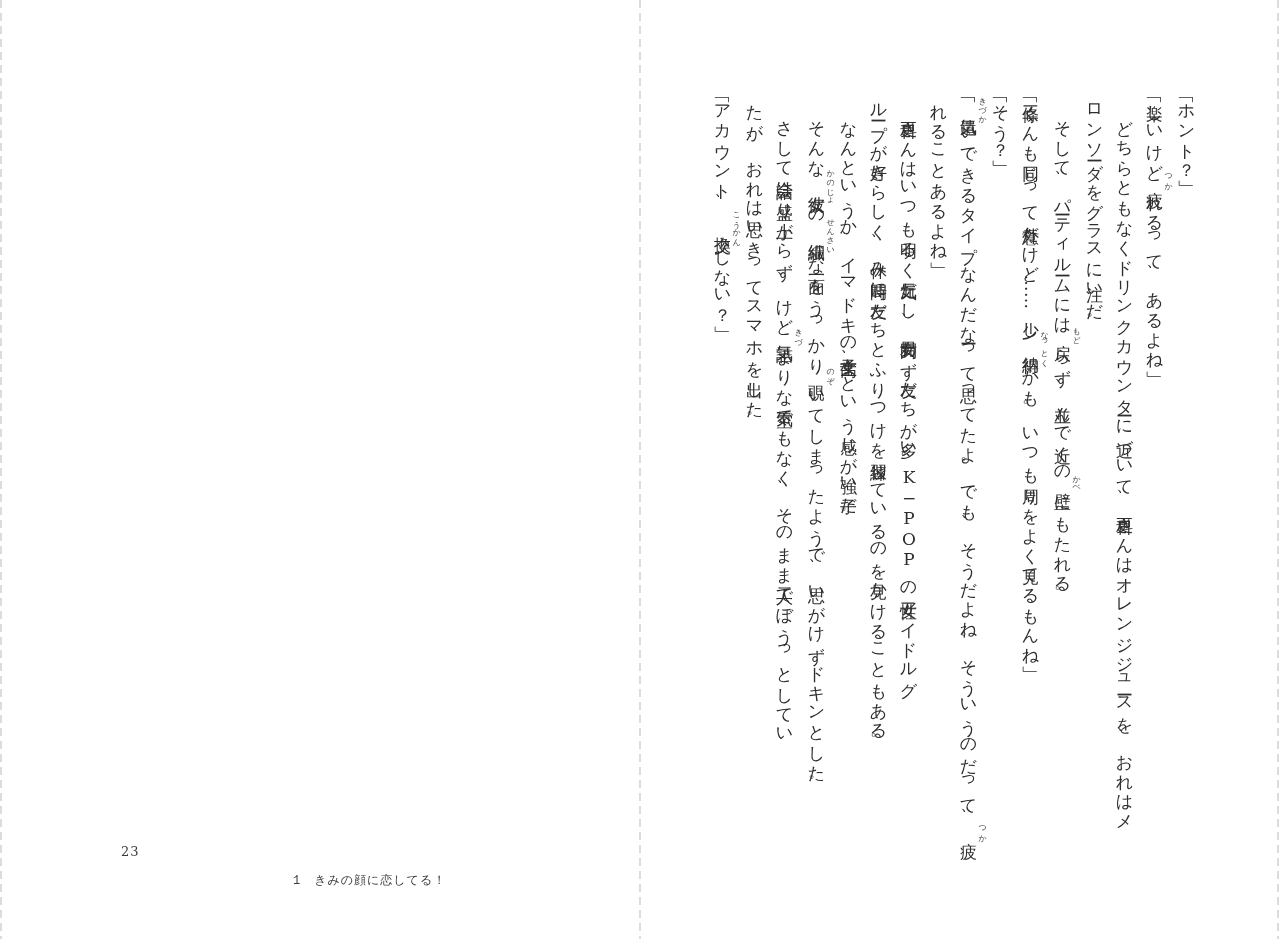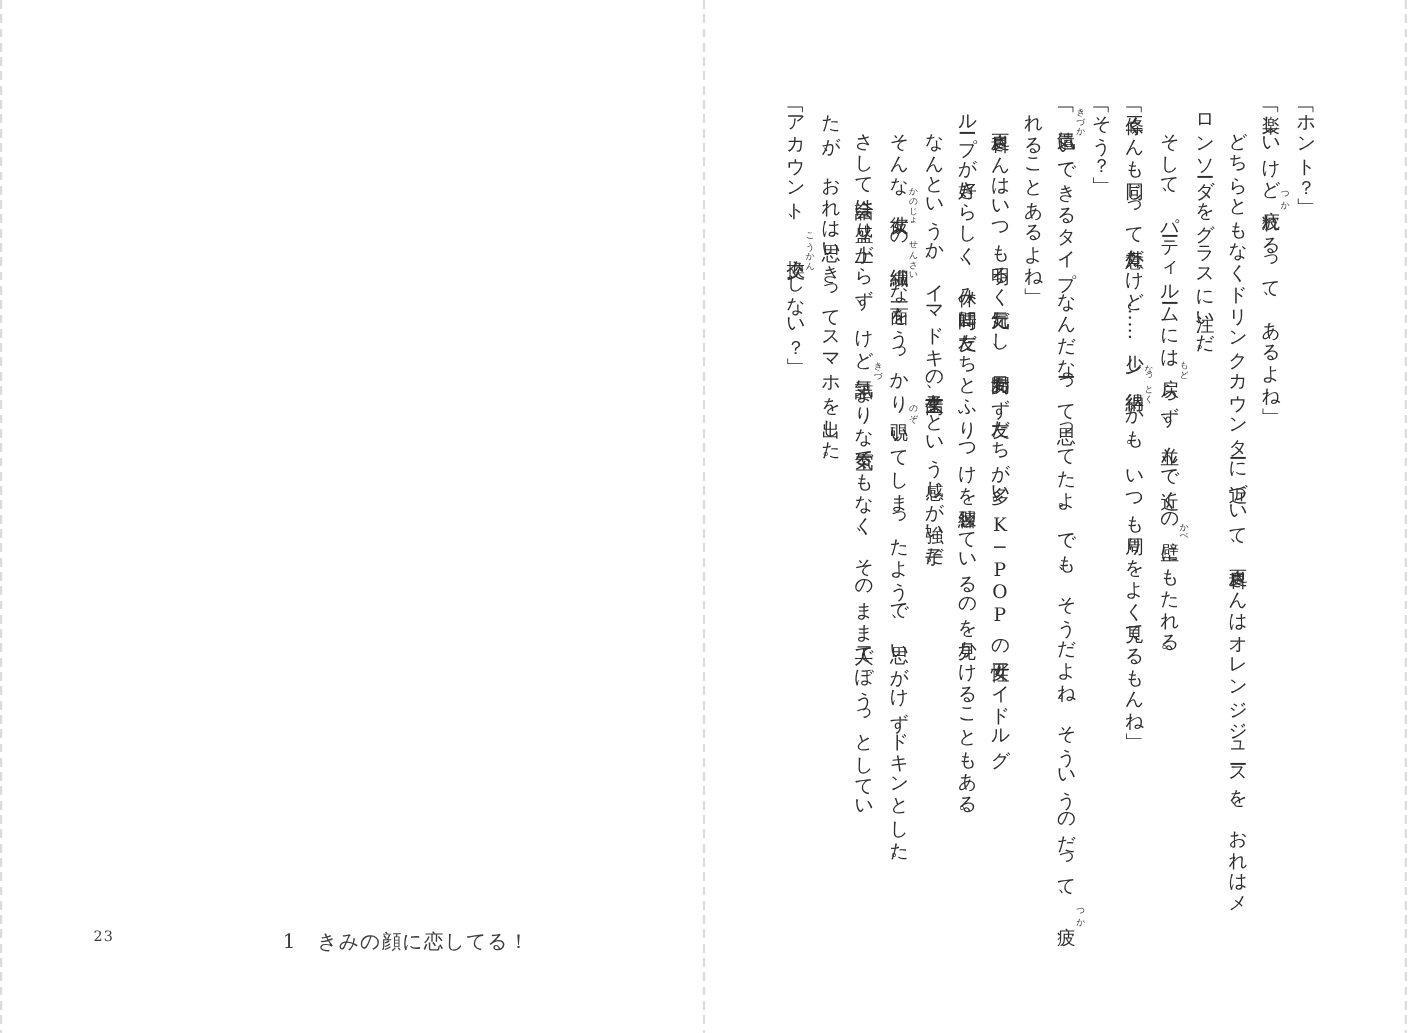--- a/index.html
+++ b/index.html
@@ -34,24 +34,24 @@
   .line.indent { text-indent:1em; }
 
   ruby { ruby-align:center; }
   rt { font-size:8px; letter-spacing:0; color:#3a3a3a; }
 
   .upright { text-orientation:upright; }
 
   
   .footer-text {
     position:absolute; writing-mode:horizontal-tb;
-    font-size:13px; color:#3c3c3c; letter-spacing:1px;
+    font-size:13px; color:#3c3c3c; letter-spacing:1px;margin-left:36px;
   }
   .num-left  { left:85px;  top:844px; }
-  .running   { left:257px; top:844px; font-size:18px; }
+  .running   { left:257px; top:872px; font-size:12px;font-family:Liberation Mono, monospace; }
 </style>
 </head>
 <body>
 
 <div class="dash left"></div>
 <div class="dash center"></div>
 <div class="dash right"></div>
 
 <section class="page page-right">
   <div class="vtext">

